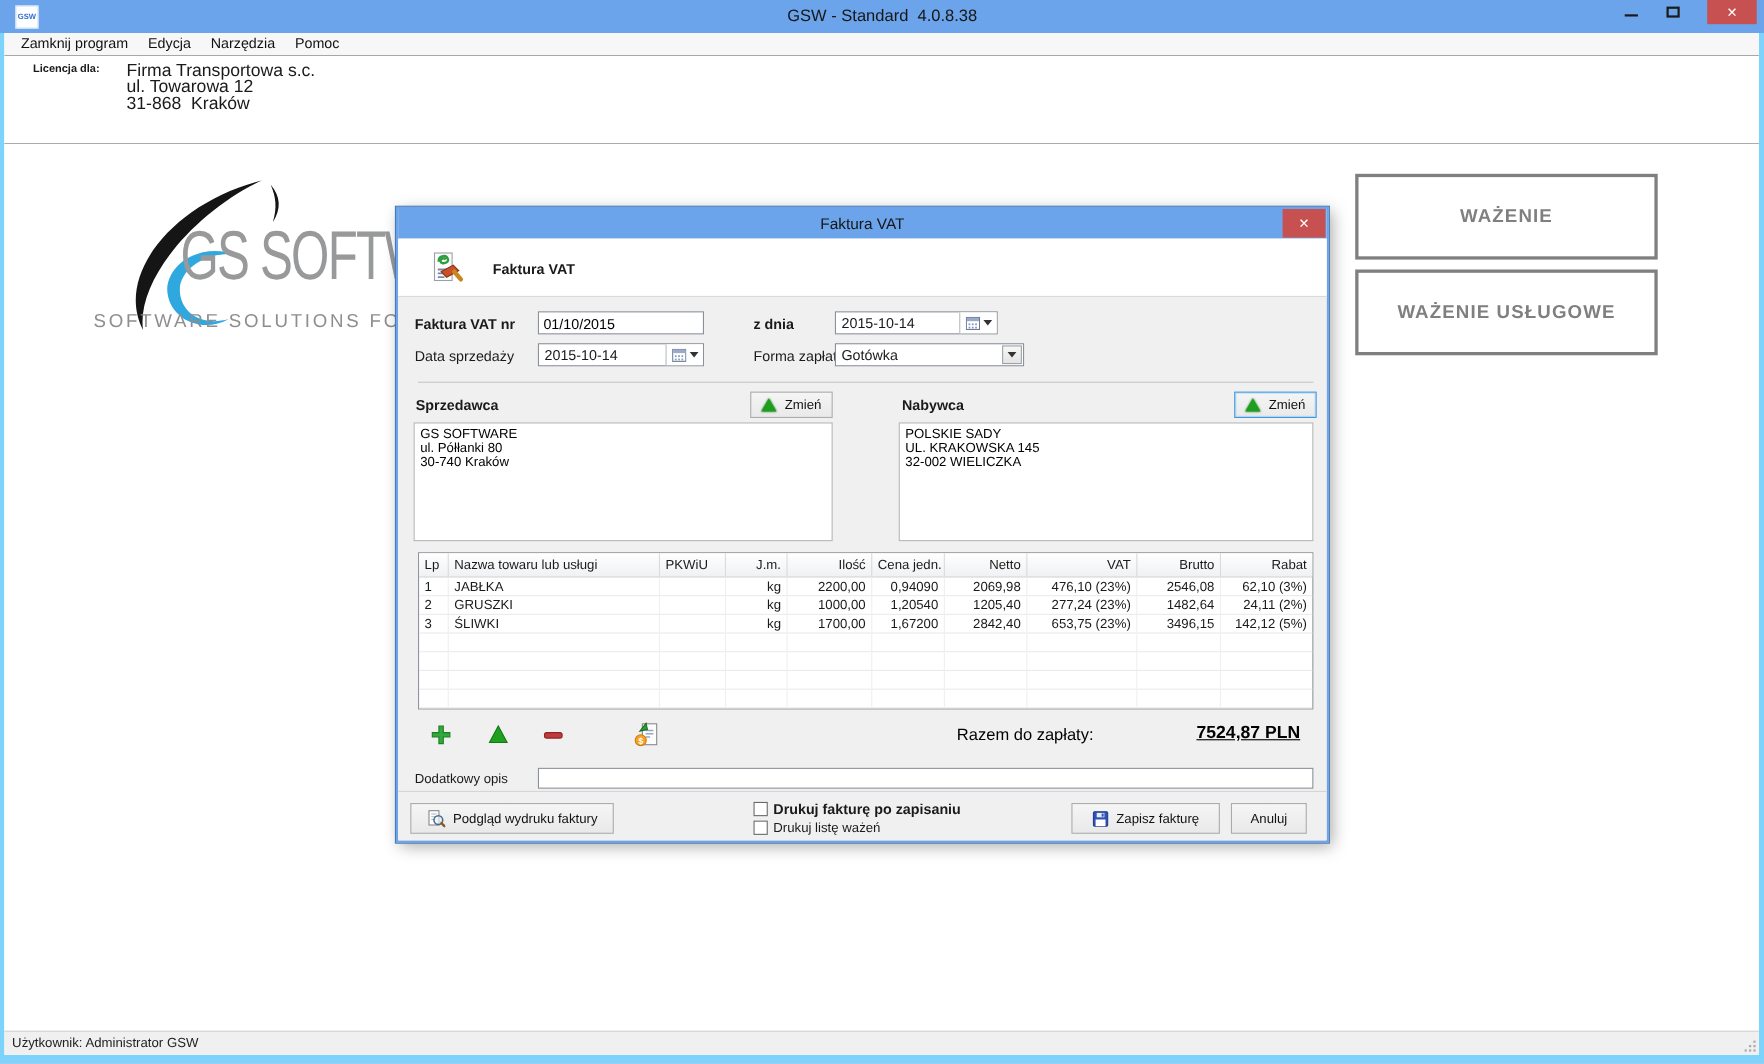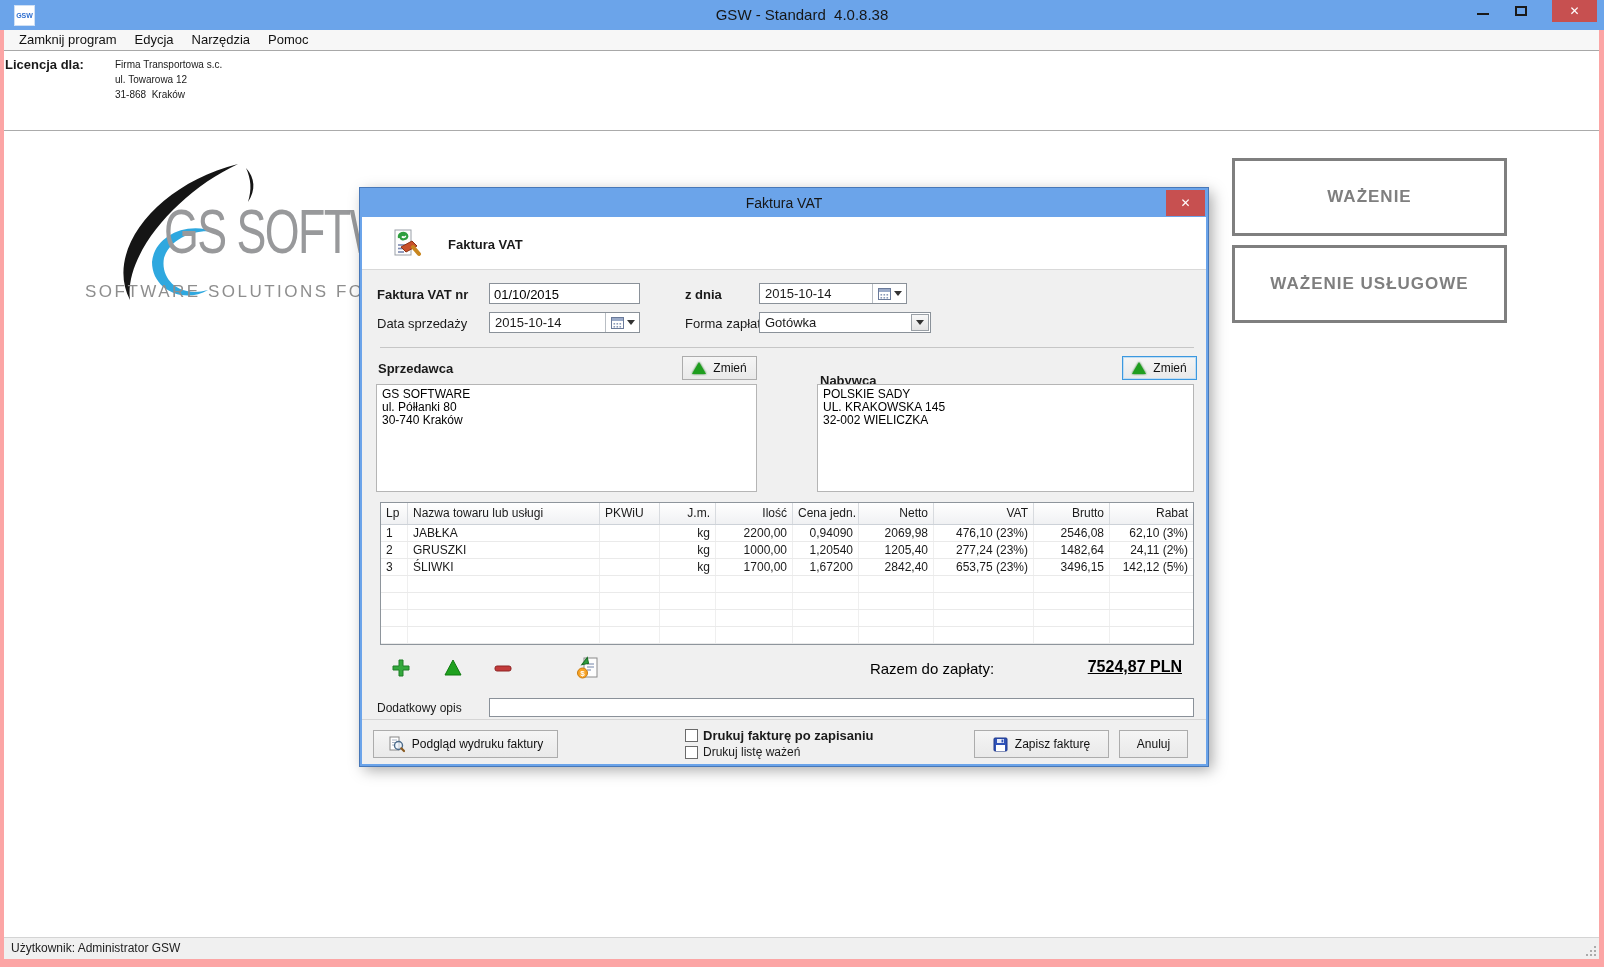--- a/index.html
+++ b/index.html
@@ -1,40 +1,40 @@
 <!DOCTYPE html>
 <html><head>
 <meta charset="utf-8">
 <style>
   * { margin:0; padding:0; box-sizing:border-box; }
   html,body { width:1604px; height:967px; }
   body { font-family:"Liberation Sans", sans-serif; color:#1a1a1a; }
-  .stage { position:relative; width:1604px; height:967px; background:#fca5a5; outline:1px solid #3F74B5; overflow:hidden; }
+  .stage { position:relative; width:1604px; height:967px; background:#7dd3fc; outline:1px solid #3F74B5; overflow:hidden; }
 
   
   .titlebar { position:absolute; left:0; top:0; right:0; height:30px; background:#6BA4EA; }
   .app-icon { position:absolute; left:14px; top:5px; width:21px; height:21px; background:#fff; border:1px solid #CFE0F5;
               color:#2F6FD0; font-size:7px; font-weight:bold; text-align:center; line-height:19px; letter-spacing:0; }
   .win-title { position:absolute; left:0; right:0; top:0; height:30px; text-align:center; line-height:30px;
                font-size:15px; color:#161616; white-space:pre; }
   .cap-btn { position:absolute; top:0; height:22px; cursor:default; }
   .btn-min { right:104px; width:34px; }
   .btn-min .bar { position:absolute; left:11px; top:13px; width:12px; height:2px; background:#1a1a1a; }
   .btn-max { right:66px; width:34px; }
   .btn-max .box { position:absolute; left:11px; top:6px; width:12px; height:10px; border:2px solid #1a1a1a; background:transparent; }
   .btn-close-main { right:7px; width:45px; background:#C75050; color:#fff; text-align:center; line-height:22px; font-size:12px; }
 
   .win-frame { position:absolute; left:4px; right:5px; top:30px; bottom:8px; background:#fff; display:flex; flex-direction:column; }
 
   .menubar { height:21px; background:#F7F7F7; border-bottom:1px solid #A8A8A8; display:flex; align-items:center; padding-left:6px; }
   .menu-item { font-size:13px; padding:0 9px; line-height:20px; color:#111; }
 
   .license { height:80px; background:#fff; border-bottom:1px solid #ABABAB; position:relative; }
-  .license-label { position:absolute; left:1px; top:6px; font-size:13px; font-weight:bold; }
-  .license-lines { position:absolute; left:111px; top:6px; font-size:10px; line-height:15px; white-space:pre; }
+  .license-label { position:absolute; left:26px; top:6px; font-size:10px; font-weight:bold; }
+  .license-lines { position:absolute; left:111px; top:6px; font-size:16px; line-height:15px; white-space:pre; }
 
   .content { position:relative; flex:1; background:#fff; overflow:hidden; }
 
   
   .logo-mark { position:absolute; left:76px; top:27px; width:200px; height:150px; }
   .logo-text { position:absolute; left:160px; top:64px; font-size:56px; letter-spacing:-2px; color:#98999B;
                transform:scale(0.80,1.12); transform-origin:left top; white-space:pre; }
   .logo-tagline { position:absolute; left:81px; top:151px; font-size:17px; letter-spacing:2.5px; color:#8E8E8E; white-space:pre; }
 
   
@@ -236,21 +236,21 @@
 
       <div class="lbl b" style="left:16px; top:144px;">Sprzedawca</div>
       <div class="btn" style="left:320px; top:139px; width:75px; height:24px;">
         <span class="tri-green"></span>
         <span>Zmień</span>
       </div>
       <div class="addr-box" style="left:14px; top:167px; width:381px; height:108px;">GS SOFTWARE
 ul. Półłanki 80
 30-740 Kraków</div>
 
-      <div class="lbl b" style="left:458px; top:156px;">Nabywca</div>
+      <div class="lbl b" style="left:458px; top:144px;">Nabywca</div>
       <div class="btn focused" style="left:760px; top:139px; width:75px; height:24px;">
         <span class="tri-green"></span>
         <span>Zmień</span>
       </div>
       <div class="addr-box" style="left:455px; top:167px; width:377px; height:108px;">POLSKIE SADY
 UL. KRAKOWSKA 145
 32-002 WIELICZKA</div>
 
       <div class="tbl">
         <div class="tbl-row tbl-head">

